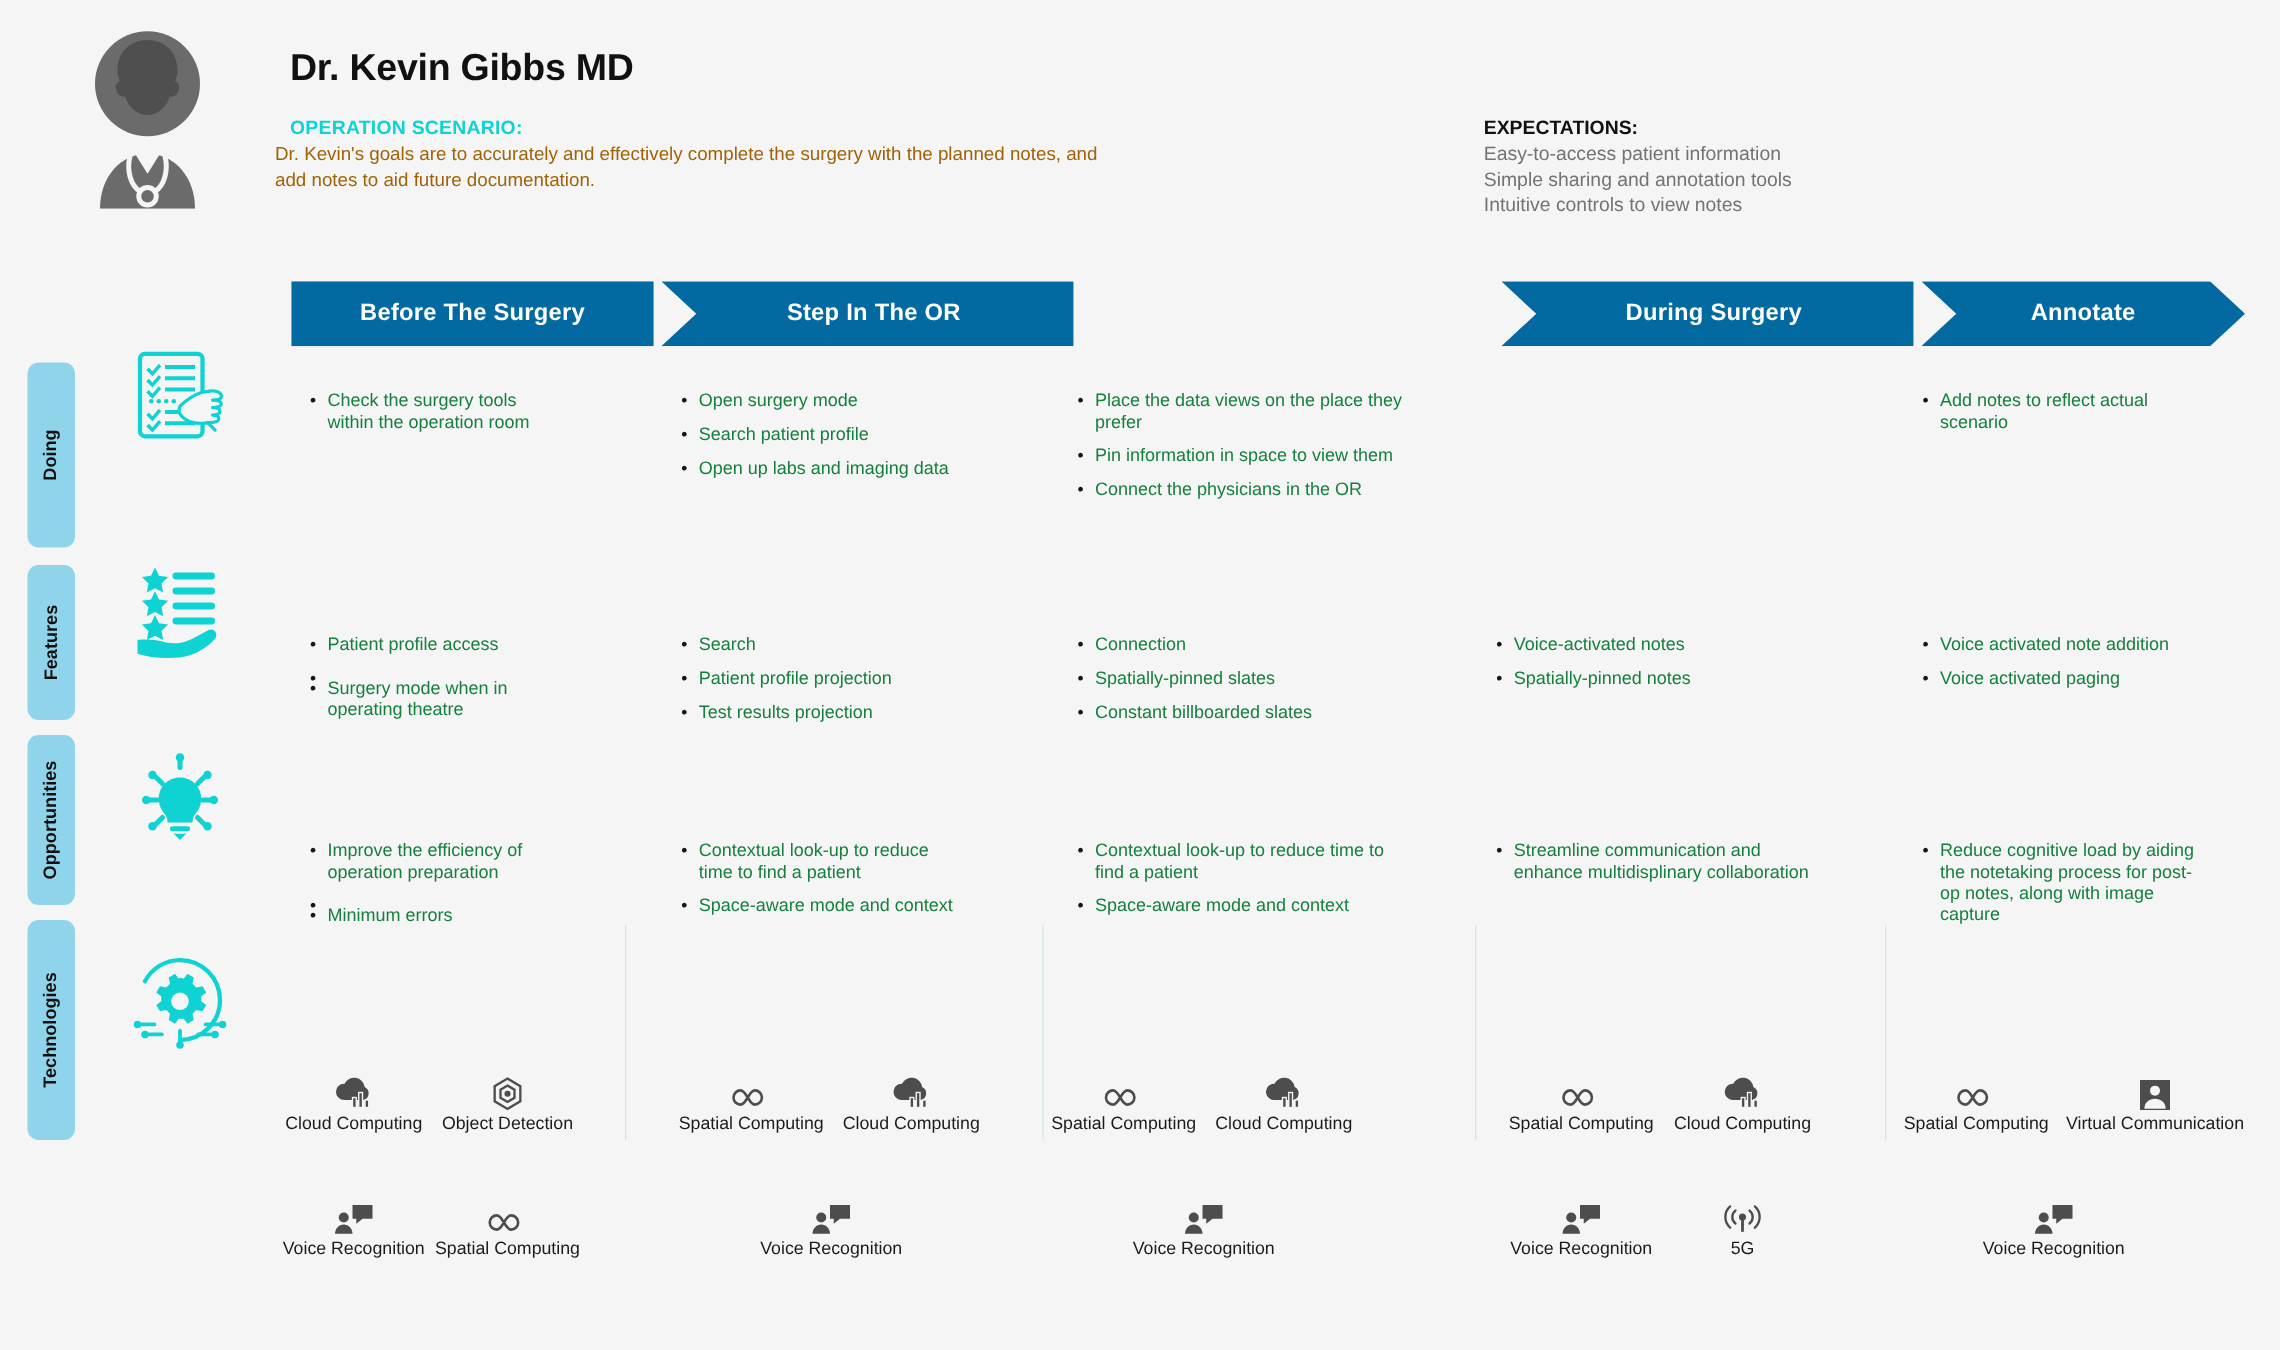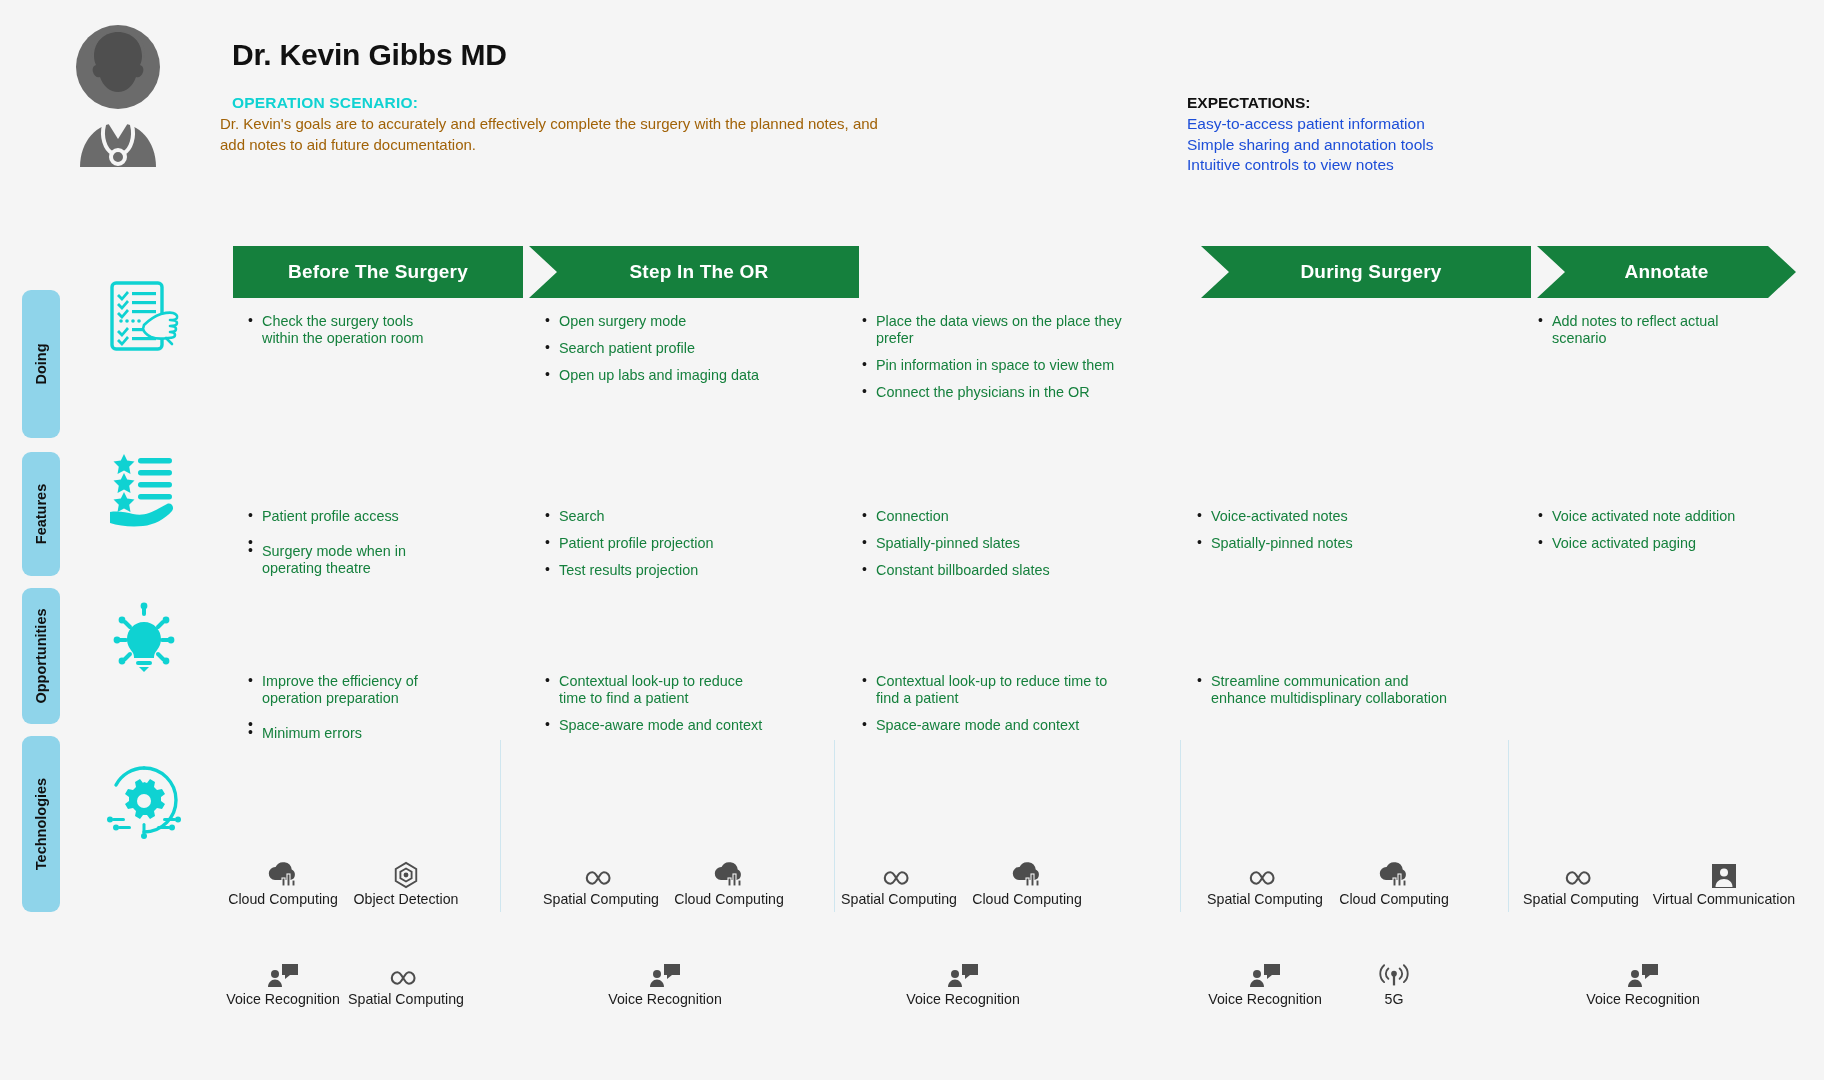--- a/index.html
+++ b/index.html
@@ -24,29 +24,29 @@
   .hdr-scn-body {
     position: absolute; left: 220px; top: 114px; width: 680px;
     font-size: 15px; color: #a16207; line-height: 20.5px;
   }
   .hdr-exp-label {
     position: absolute; left: 1187px; top: 94px;
     font-size: 15.5px; font-weight: bold; color: #111;
   }
   .hdr-exp-list {
     position: absolute; left: 1187px; top: 114px; width: 420px;
-    font-size: 15.5px; color: #1d4ed8; line-height: 20.5px; list-style: none;
+    font-size: 15.5px; color: #737373; line-height: 20.5px; list-style: none;
   }
 
   
   .phase-band { position: absolute; left: 233px; top: 225px; width: 1563px; height: 52px; }
   .phase {
     position: absolute; top: 0; height: 52px;
-    background: #15803d;
-    display: flex; align-items: center; justify-content: center; margin-top: 21px;
+    background: #0369a1;
+    display: flex; align-items: center; justify-content: center;
   }
   .phase-label {
     color: #fff; font-size: 19px; font-weight: bold; letter-spacing: .2px;
     white-space: nowrap;
   }
   .ph0 { left: 0;     width: 290px; clip-path: polygon(0 0, 100% 0, 100% 100%, 0 100%); }
   .ph1 { left: 296px; width: 330px; clip-path: polygon(0 0, 100% 0, 100% 100%, 0 100%, 28px 50%); }
   .ph2 { left: 632px; width: 330px; clip-path: polygon(0 0, 100% 0, 100% 100%, 0 100%, 28px 50%); }
   .ph3 { left: 968px; width: 330px; clip-path: polygon(0 0, 100% 0, 100% 100%, 0 100%, 28px 50%); }
   .ph4 { left: 1304px;width: 259px; clip-path: polygon(0 0, calc(100% - 28px) 0, 100% 50%, calc(100% - 28px) 100%, 0 100%, 28px 50%); }
@@ -294,20 +294,23 @@
     <li>Contextual look-up to reduce time to find a patient</li>
     <li>Space-aware mode and context</li>
   </ul>
   <ul class="bullets cell" style="left:862px; top:673px; width:265px">
     <li>Contextual look-up to reduce time to find a patient</li>
     <li>Space-aware mode and context</li>
   </ul>
   <ul class="bullets cell" style="left:1197px; top:673px; width:265px">
     <li>Streamline communication and enhance multidisplinary collaboration</li>
   </ul>
+  <ul class="bullets cell" style="left:1538px; top:673px; width:220px">
+    <li>Reduce cognitive load by aiding the notetaking process for post-op notes, along with image capture</li>
+  </ul>
 
   <div class="tech-sep" style="left:500px"></div>
   <div class="tech-sep" style="left:834px"></div>
   <div class="tech-sep" style="left:1180px"></div>
   <div class="tech-sep" style="left:1508px"></div>
 
   <div class="tech-item" style="left:222px; top:855px">
     <div class="tech-ico">
       <svg viewBox="0 0 34 28" width="34" height="28">
           <path d="M9 19a6.5 6.5 0 0 1 .6-13 8.5 8.5 0 0 1 16.1 2.6A5.6 5.6 0 0 1 25 19z" fill="#4d4d4d"></path>

